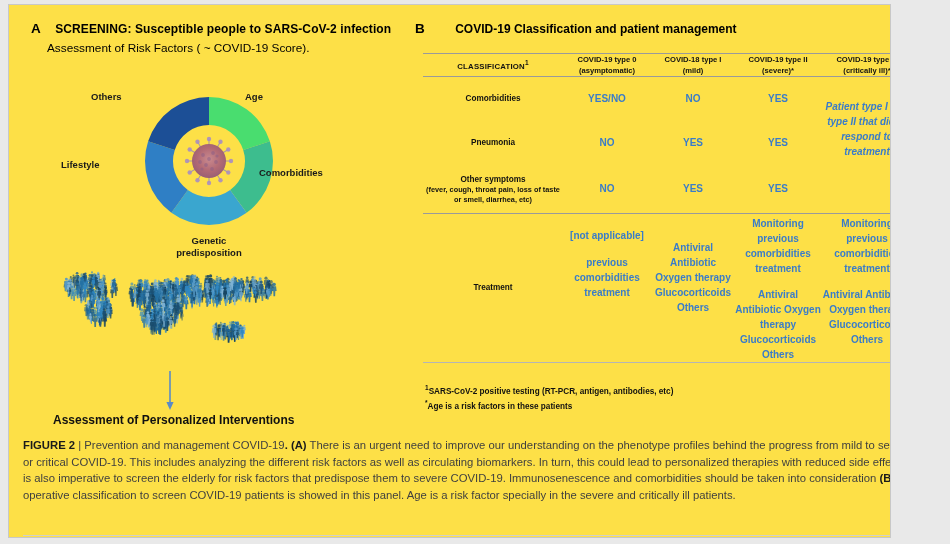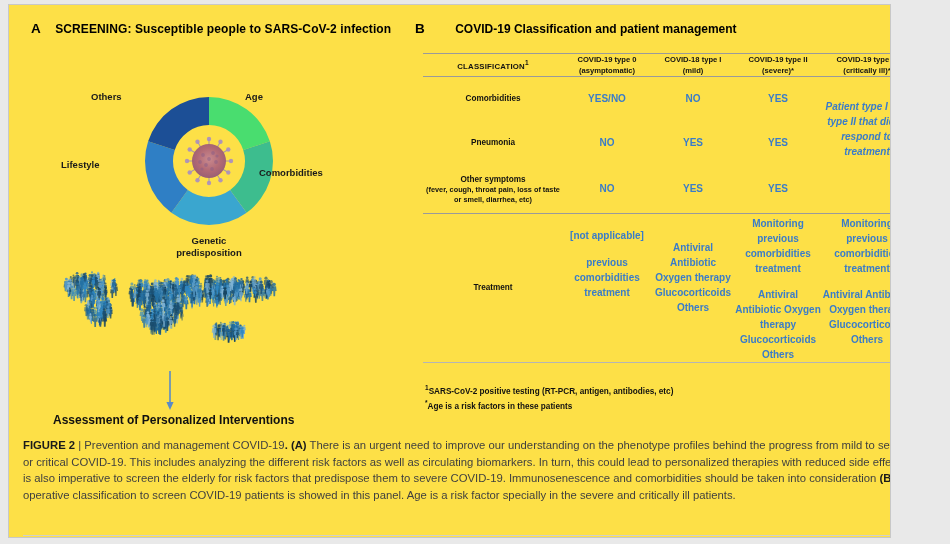--- a/index.html
+++ b/index.html
@@ -110,20 +110,21 @@
 <body>
 
 <div class="page">
 
   <div class="figure">
 
     <div class="panelA">
       <div class="panelA-head">
         <span class="panel-letter">A</span>
         <span class="t1" style="margin-left:10px">SCREENING: Susceptible people to SARS-CoV-2 infection</span>
+        <span class="t2">Assessment of Risk Factors ( ~ COVID-19 Score).</span>
       </div>
 
       <div class="donut-wrap">
         <div class="donut">
           <svg width="152" height="152" viewBox="0 0 152 152" aria-hidden="true">
             <g transform="translate(76,76)">
 
               <path d="M 0 -64 A 64 64 0 0 1 60.86 -19.78 L 34.22 -11.12 A 36 36 0 0 0 0 -36 Z" fill="#49dd6f"></path>
 
               <path d="M 60.86 -19.78 A 64 64 0 0 1 37.62 51.77 L 21.16 29.12 A 36 36 0 0 0 34.22 -11.12 Z" fill="#3dbd8e"></path>

